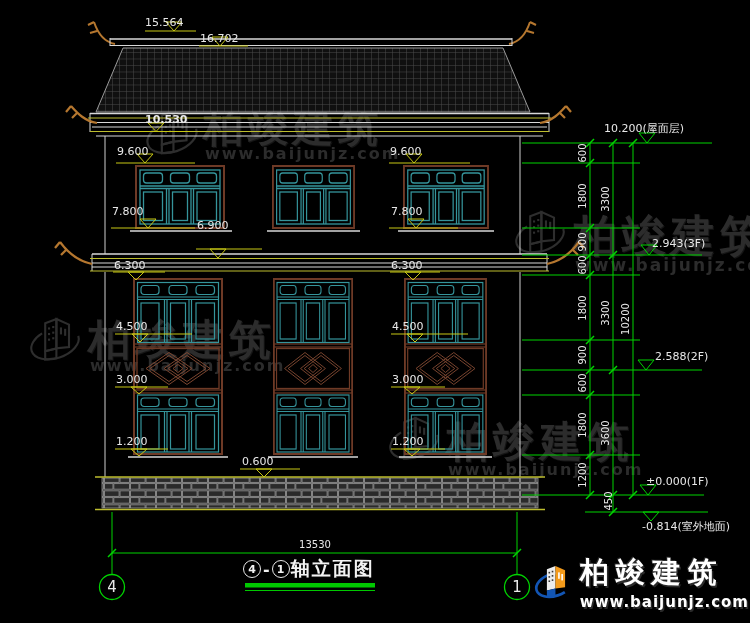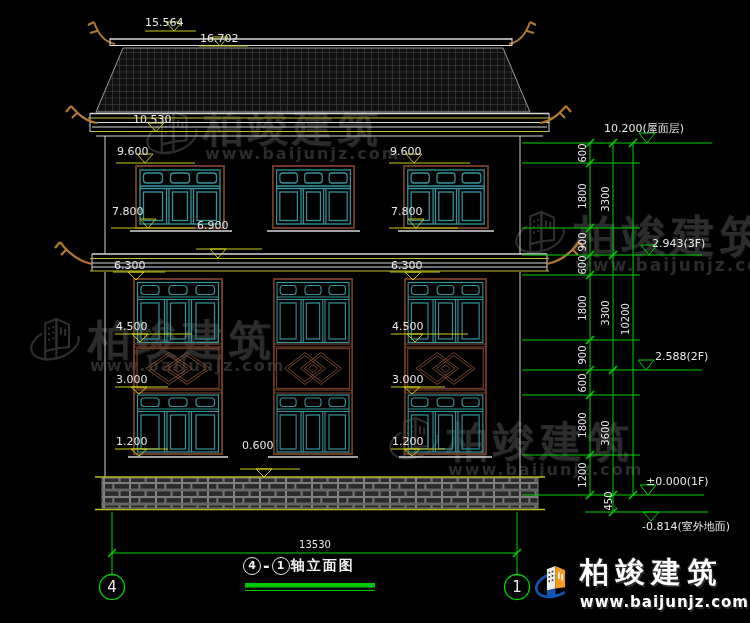--- a/index.html
+++ b/index.html
@@ -13,21 +13,21 @@
   .wm{position:absolute;z-index:1;color:#2c2c2c;}
   .wm .icon{position:absolute;left:0;top:0;}
   .wm-brand{position:absolute;font-weight:bold;letter-spacing:5px;white-space:nowrap;color:#2c2c2c;
             text-shadow:1px 1px 0 #151515;}
   .wm-url{position:absolute;font-weight:bold;letter-spacing:2px;white-space:nowrap;color:#2c2c2c;}
   #title{position:absolute;left:243px;top:556px;z-index:3;display:flex;align-items:center;gap:1px;
          color:#f2f2f2;}
   .tc{display:inline-flex;width:16px;height:16px;border:1.5px solid #e8e8e8;border-radius:50%;
       align-items:center;justify-content:center;font-size:11px;font-weight:bold;}
   .tsep{font-size:16px;font-weight:bold;margin:0 1px;}
-  .tname{font-size:14px;font-weight:bold;letter-spacing:2px;}
+  .tname{font-size:19px;font-weight:bold;letter-spacing:2px;}
   .bubble{position:absolute;z-index:3;width:26px;height:26px;color:#e8e8e8;font-size:15px;
           display:flex;align-items:center;justify-content:center;}
   #logo{position:absolute;left:533px;top:543px;width:216px;height:78px;z-index:4;display:flex;align-items:center;}
   #logo .ltext{margin-left:4px;}
   .logo-brand{font-size:29px;font-weight:bold;color:#fff;letter-spacing:7px;white-space:nowrap;
               text-shadow:1.5px 1.5px 0 #2a2a2a,-1px -1px 0 #2a2a2a;}
   .logo-url{font-size:15px;font-weight:bold;color:#fff;letter-spacing:1px;white-space:nowrap;
             text-shadow:1.5px 1.5px 0 #2a2a2a;}
 </style>
 </head>
@@ -303,35 +303,35 @@
       <line x1="240" y1="469" x2="300" y2="469"></line>
         <polygon points="256,469 272,469 264,477"></polygon>
     </g>
 
     <rect x="245" y="583" width="130" height="4.5" fill="#00c800"></rect>
     <line x1="245" y1="590.5" x2="375" y2="590.5" stroke="#00c800" stroke-width="1.2"></line>
   </svg>
 
   <div class="lbl" style="left:145px;top:17px;">15.564</div>
   <div class="lbl" style="left:200px;top:33px;">16.702</div>
-  <div class="lbl" style="left:133px;top:114px;">10.530</div>
+  <div class="lbl" style="left:145px;top:114px;font-weight:bold;">10.530</div>
   <div class="lbl" style="left:117px;top:146px;">9.600</div>
   <div class="lbl" style="left:390px;top:146px;">9.600</div>
   <div class="lbl" style="left:112px;top:206px;">7.800</div>
   <div class="lbl" style="left:391px;top:206px;">7.800</div>
   <div class="lbl" style="left:197px;top:220px;">6.900</div>
   <div class="lbl" style="left:114px;top:260px;">6.300</div>
   <div class="lbl" style="left:391px;top:260px;">6.300</div>
   <div class="lbl" style="left:116px;top:321px;">4.500</div>
   <div class="lbl" style="left:392px;top:321px;">4.500</div>
   <div class="lbl" style="left:116px;top:374px;">3.000</div>
   <div class="lbl" style="left:392px;top:374px;">3.000</div>
   <div class="lbl" style="left:116px;top:436px;">1.200</div>
   <div class="lbl" style="left:392px;top:436px;">1.200</div>
-  <div class="lbl" style="left:242px;top:440px;">0.600</div>
+  <div class="lbl" style="left:242px;top:456px;">0.600</div>
 
   <div class="lbl" style="left:604px;top:123px;">10.200(屋面层)</div>
   <div class="lbl" style="left:652px;top:238px;">2.943(3F)</div>
   <div class="lbl" style="left:655px;top:351px;">2.588(2F)</div>
   <div class="lbl" style="left:646px;top:476px;">±0.000(1F)</div>
   <div class="lbl" style="left:642px;top:521px;">-0.814(室外地面)</div>
 
   <div class="vl" style="left:553px;top:146px;">600</div>
   <div class="vl" style="left:553px;top:189px;">1800</div>
   <div class="vl" style="left:553px;top:235px;">900</div>

